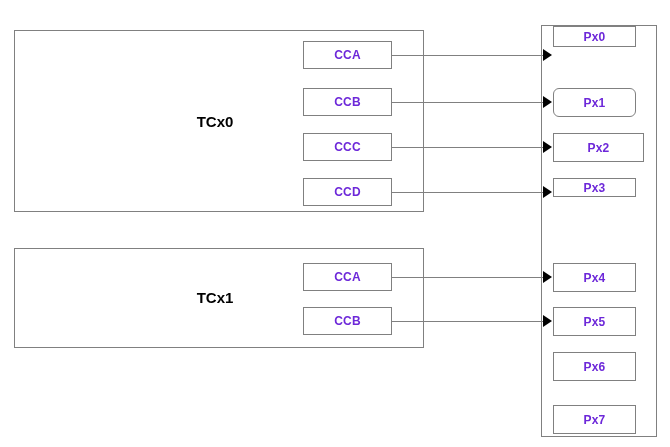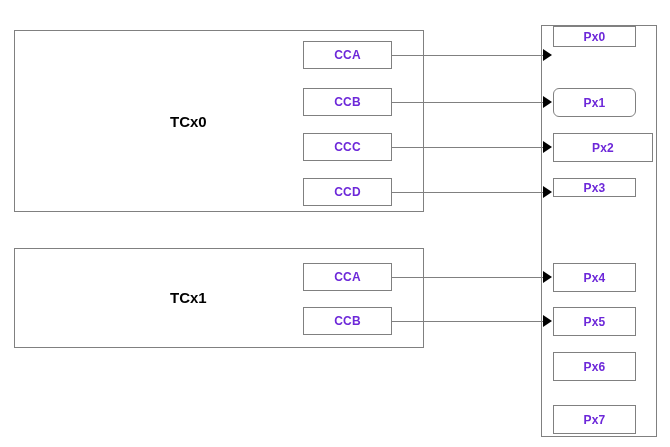--- a/index.html
+++ b/index.html
@@ -23,20 +23,21 @@
   .group-box {
     border: 1.5px solid #808080;
     background: #ffffff;
     box-sizing: border-box;
   }
   .group-label {
     font-weight: bold;
     font-size: 15px;
     color: #000000;
     white-space: nowrap;
+    text-align: center;
   }
   .port-title {
     font-weight: bold;
     font-size: 15px;
     color: #000000;
     text-align: center;
     white-space: nowrap;
   }
 
   
@@ -82,21 +83,21 @@
   <div class="abs group-box" style="left:14px; top:248px; width:410px; height:100px;"></div>
   <div class="abs group-label" style="left:170px; top:289px; width:90px;">TCx1</div>
 
   <div class="abs unit-box" style="left:303px; top:263px; width:89px; height:28px;">CCA</div>
   <div class="abs unit-box" style="left:303px; top:307px; width:89px; height:28px;">CCB</div>
 
   <div class="abs group-box" style="left:541px; top:25px; width:116px; height:412px;"></div>
 
   <div class="abs unit-box" style="left:553px; top:26px; width:83px; height:21px;">Px0</div>
   <div class="abs unit-box" style="left:553px; top:88px; width:83px; height:29px;border-radius:6px;">Px1</div>
-  <div class="abs unit-box" style="left:553px; top:133px; width:100px; height:29px;">Px2</div>
+  <div class="abs unit-box" style="left:553px; top:133px; width:91px; height:29px;">Px2</div>
   <div class="abs unit-box" style="left:553px; top:178px; width:83px; height:19px;">Px3</div>
   <div class="abs unit-box" style="left:553px; top:263px; width:83px; height:29px;">Px4</div>
   <div class="abs unit-box" style="left:553px; top:307px; width:83px; height:29px;">Px5</div>
   <div class="abs unit-box" style="left:553px; top:352px; width:83px; height:29px;">Px6</div>
   <div class="abs unit-box" style="left:553px; top:397px; width:83px; height:29px;margin-top:8px;">Px7</div>
 
   <div class="abs conn-line" style="left:392px; top:55px; width:152px;"></div>
   <div class="abs arrow-head" style="left:543px; top:49px;"></div>
 
   <div class="abs conn-line" style="left:392px; top:102px; width:152px;"></div>

